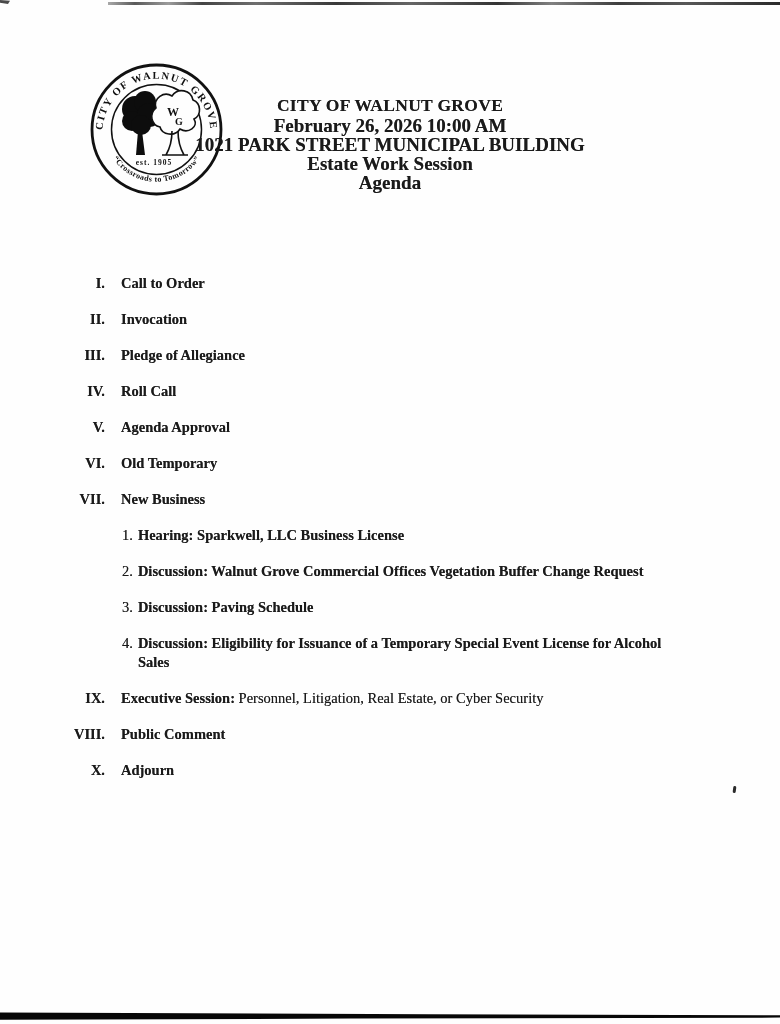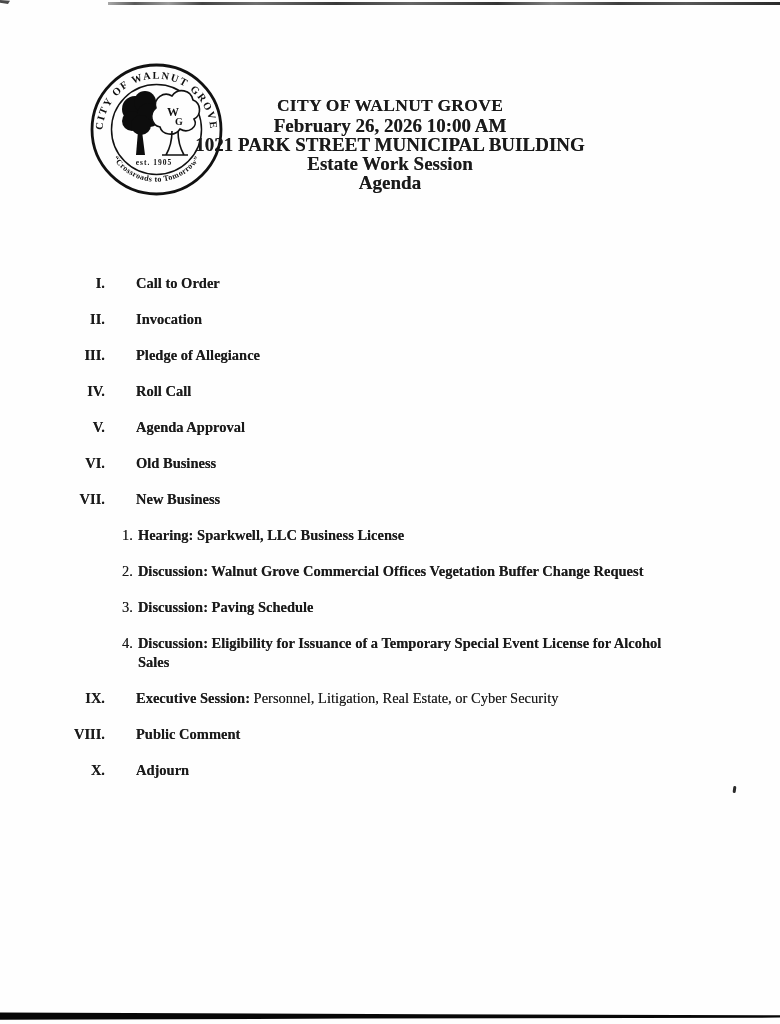--- a/index.html
+++ b/index.html
@@ -43,21 +43,21 @@
     position:absolute;left:0;top:95px;width:780px;
     text-align:center;font-weight:bold;
   }
   .header-title{font-size:17.5px;line-height:21px;letter-spacing:.3px;}
   .header-line{font-size:19px;line-height:19px;}
 
   
   .agenda{position:absolute;left:35px;top:274px;width:710px;font-size:14.5px;}
   .agenda-row{display:flex;margin-bottom:17px;line-height:19px;}
   .numeral{width:70px;text-align:right;font-weight:bold;flex:0 0 70px;}
-  .item-label{margin-left:31px;font-weight:bold;}
+  .item-label{margin-left:16px;font-weight:bold;}
   .item-detail{font-weight:normal;}
   .sub-list{margin-left:87px;margin-bottom:0;}
   .sub-row{display:flex;line-height:19px;margin-bottom:17px;}
   .sub-num{flex:0 0 auto;margin-right:5px;font-weight:normal;}
   .sub-text{font-weight:bold;max-width:552px;}
 </style>
 </head>
 <body>
 
 <div class="page">
@@ -135,21 +135,21 @@
       <div class="item-label">Roll Call</div>
     </div>
 
     <div class="agenda-row">
       <div class="numeral">V.</div>
       <div class="item-label">Agenda Approval</div>
     </div>
 
     <div class="agenda-row">
       <div class="numeral">VI.</div>
-      <div class="item-label">Old Business</div>
+      <div class="item-label">Old Temporary</div>
     </div>
 
     <div class="agenda-row">
       <div class="numeral">VII.</div>
       <div class="item-label">New Business</div>
     </div>
 
     <div class="sub-list">
       <div class="sub-row">
         <span class="sub-num">1.</span>

